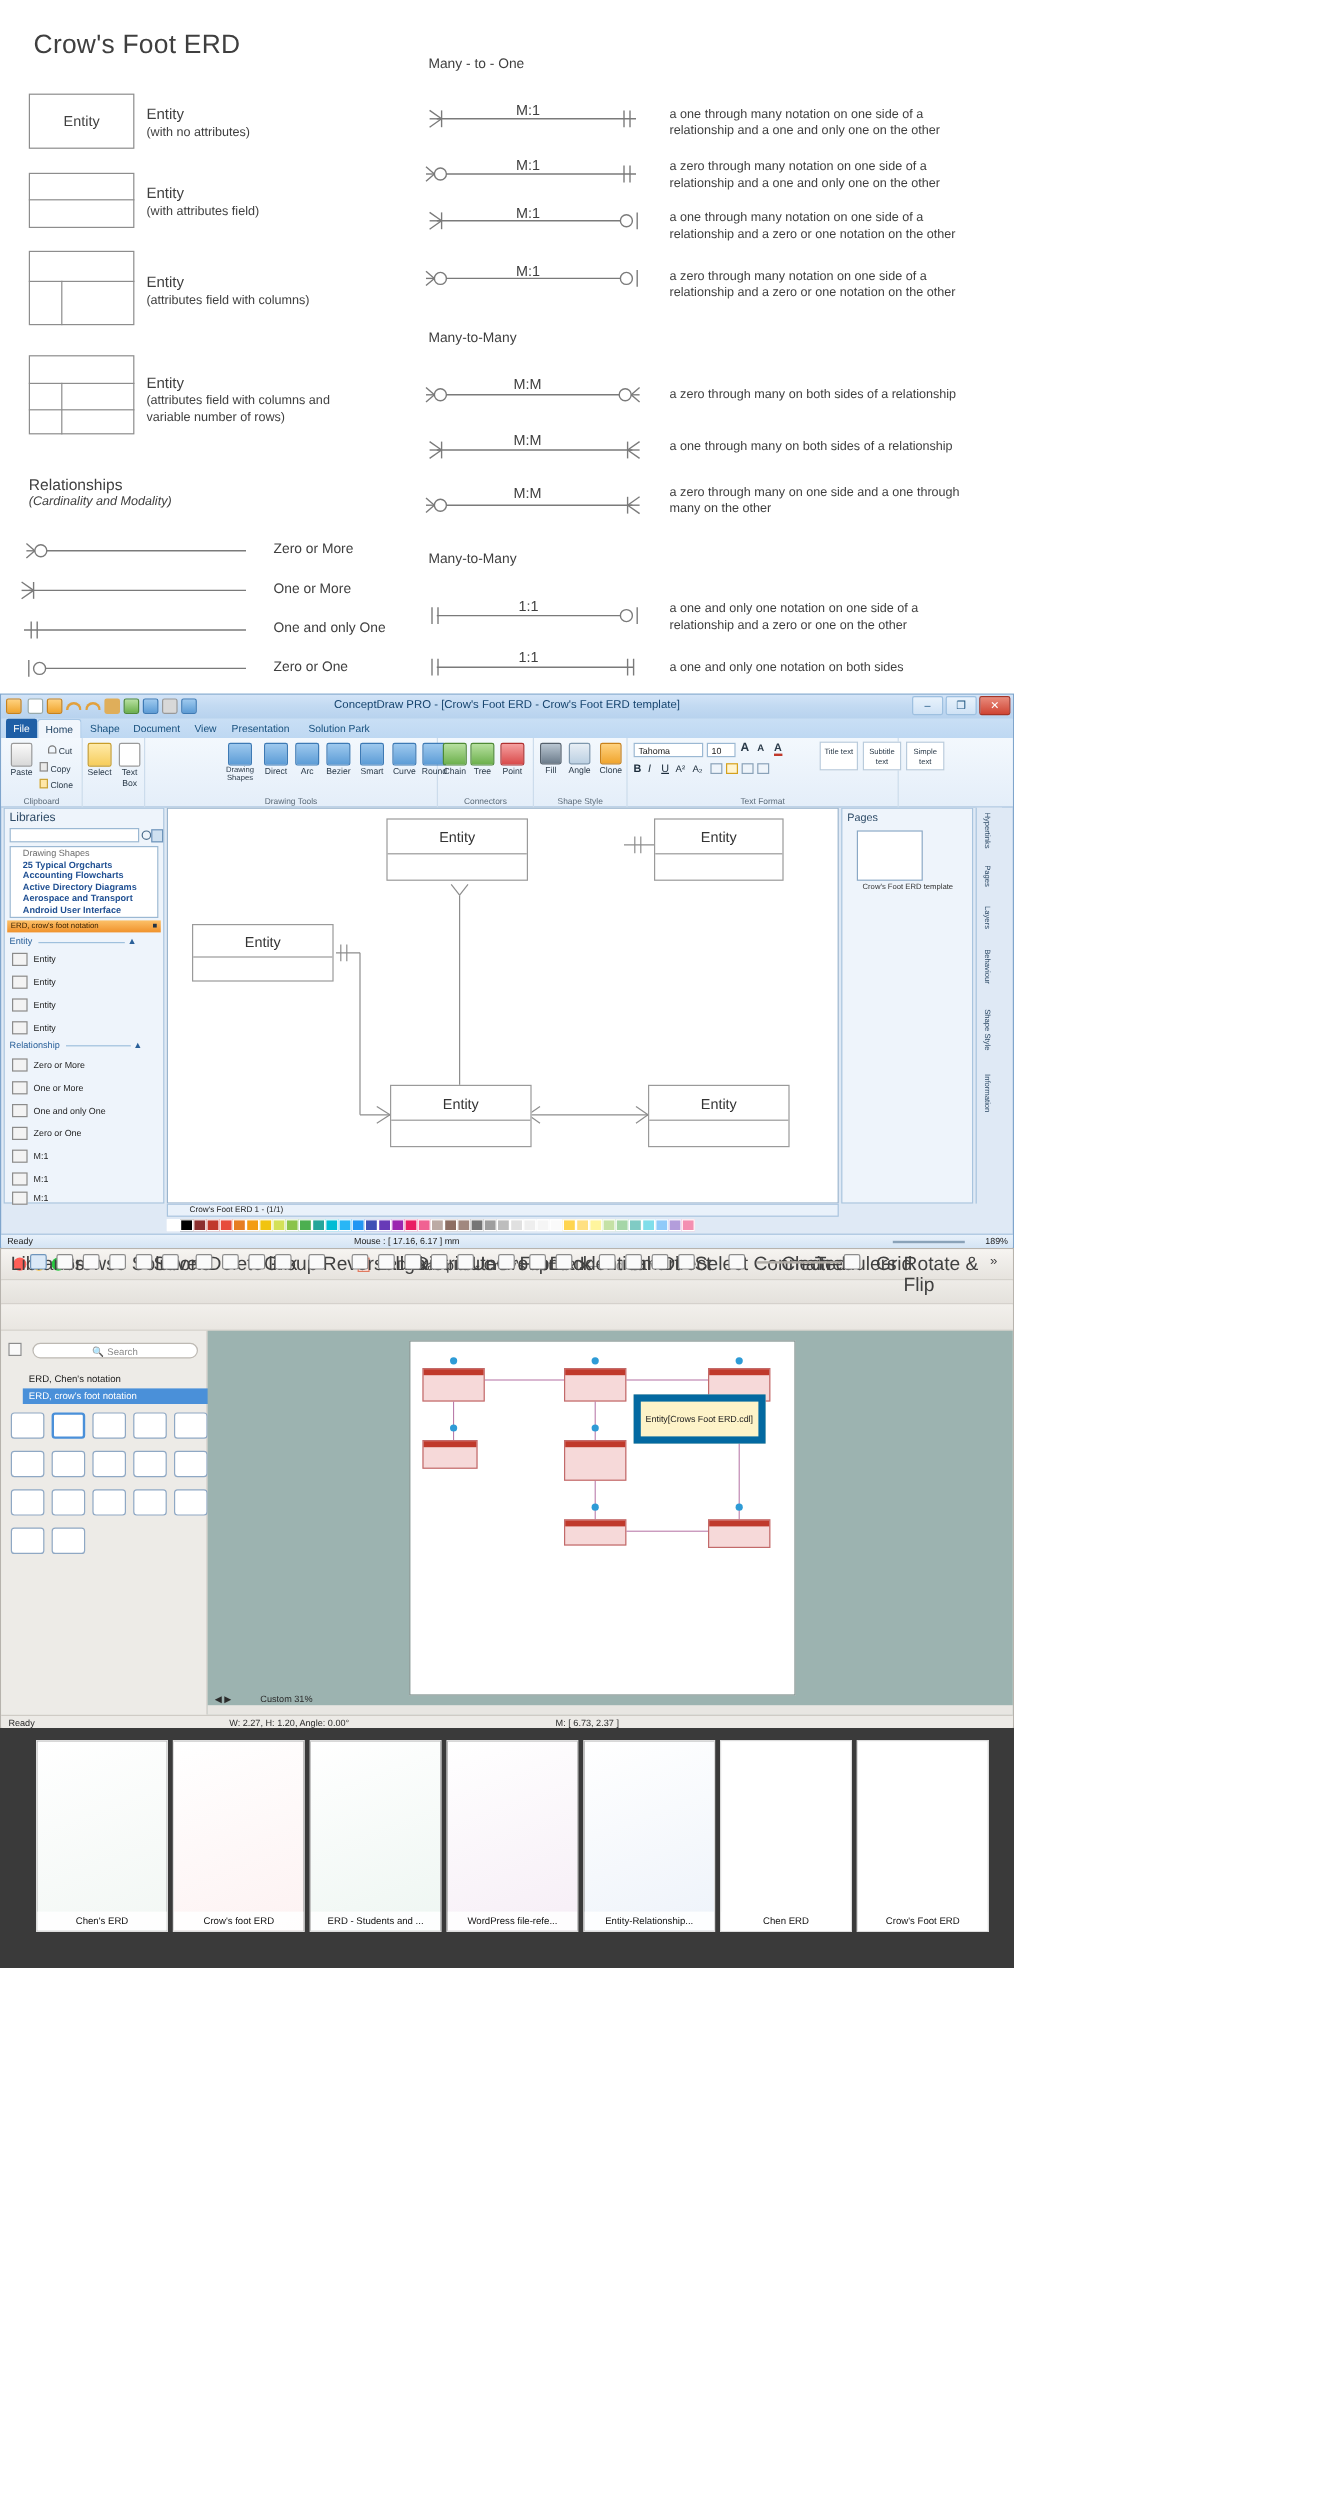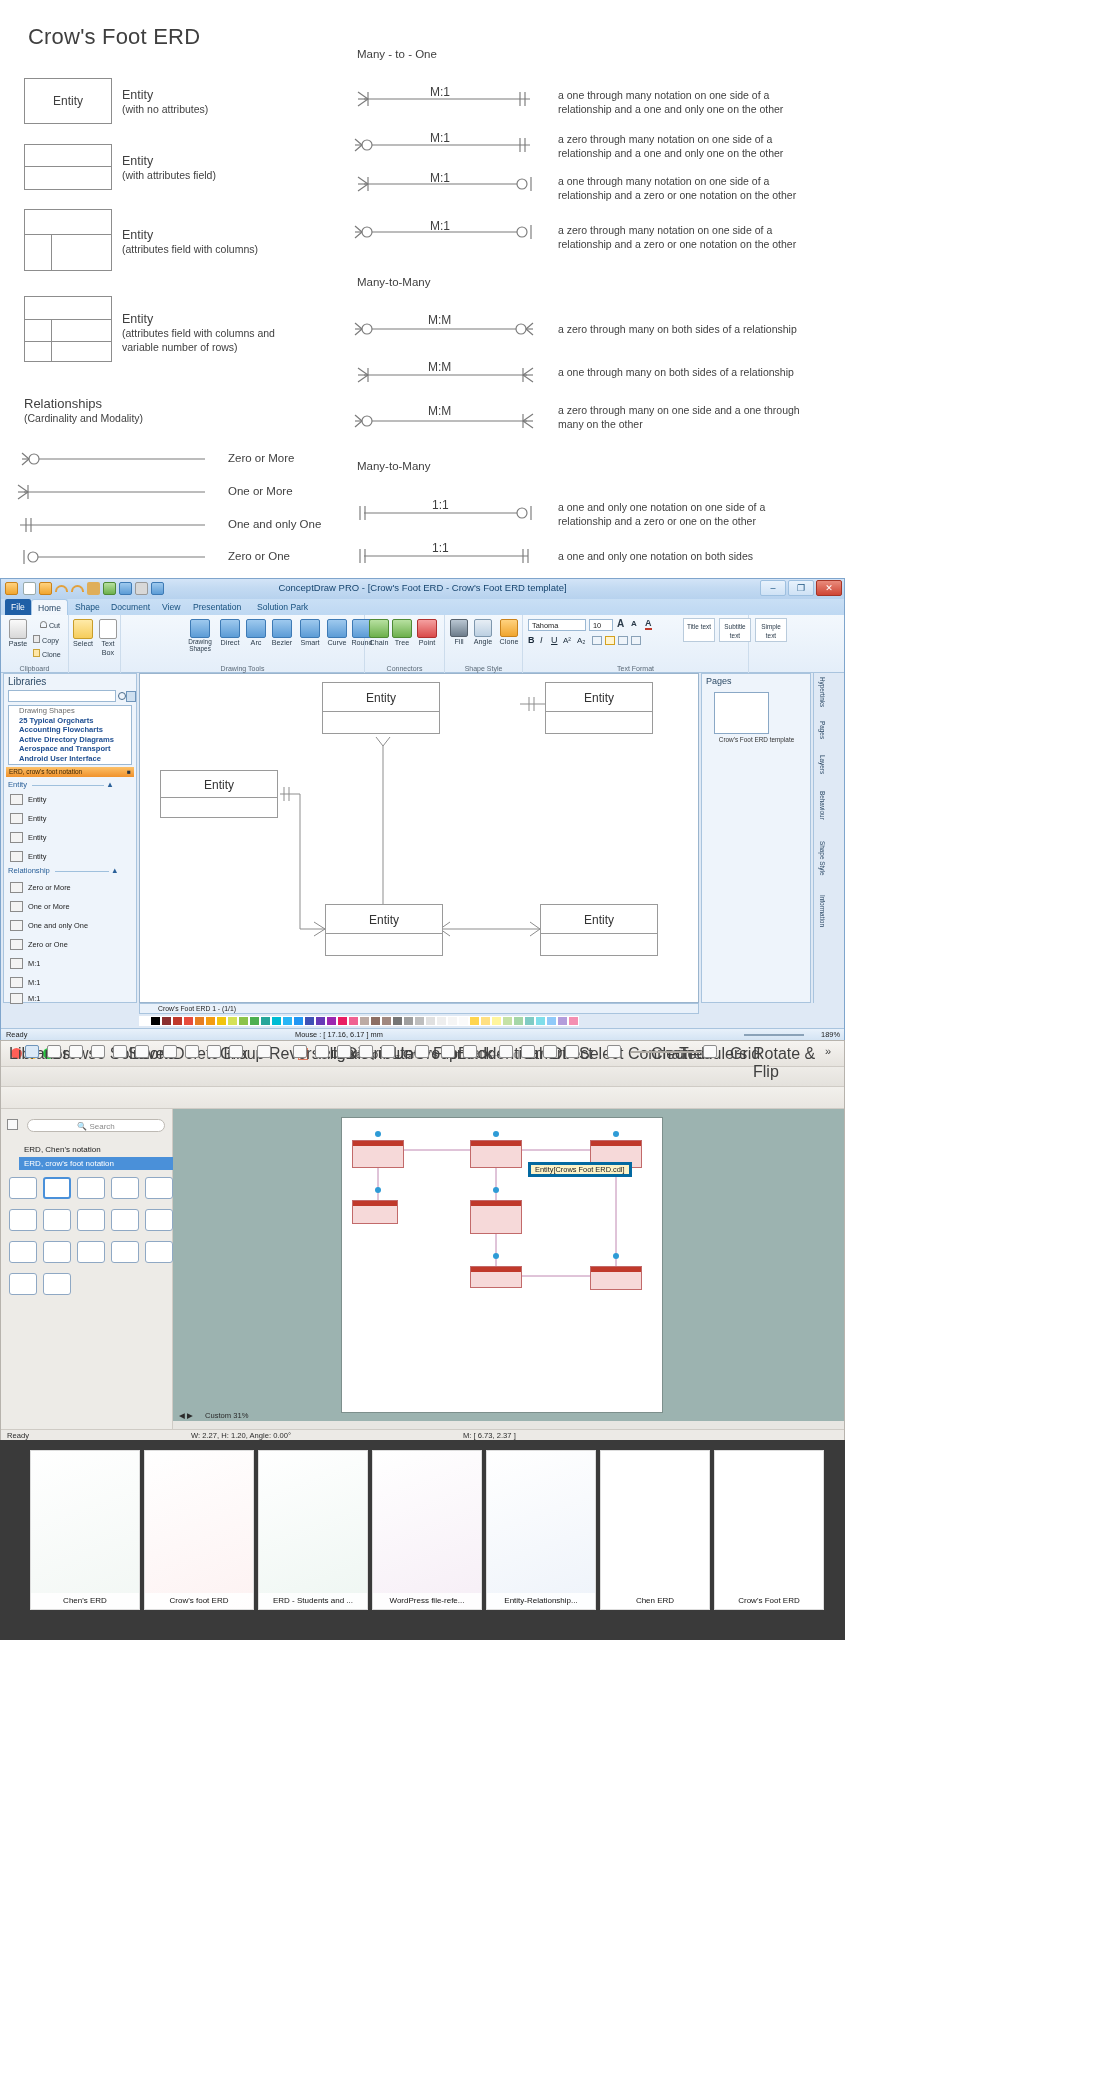--- a/index.html
+++ b/index.html
@@ -97,21 +97,21 @@
      background:linear-gradient(180deg,#f2f0ec,#e9e6e1);border-bottom:1px solid #cfcbc5;}
   .micon{position:absolute;top:4px;width:14px;height:13px;border:1px solid #8d8d8d;border-radius:2px;background:#fafafa;}
   #mac .leftpane{position:absolute;left:0;top:68px;width:172px;height:320px;background:#edebe7;border-right:1px solid #cfcbc5;}
   .msearch{position:absolute;left:26px;top:10px;width:138px;height:13px;border:1px solid #bdb9b3;border-radius:7px;background:#fff;font-size:8px;color:#8a8a8a;line-height:13px;text-align:center;}
   .mrow{position:absolute;left:18px;width:168px;height:13px;font-size:8px;line-height:13px;padding-left:5px;color:#1b1b1b;}
   .mrow.sel{background:#4a90d9;color:#fff;}
   .mshape{position:absolute;width:28px;height:22px;border:1px solid #8fa8c4;border-radius:3px;background:#fff;}
   #mac .docarea{position:absolute;left:172px;top:68px;width:671px;height:320px;background:#9cb3b0;}
   #mac .page{position:absolute;left:168px;top:8px;width:322px;height:296px;background:#fff;border:1px solid #7d8f8c;}
   #mac .statusbar{position:absolute;left:0;top:388px;width:843px;height:12px;background:#eceae6;border-top:1px solid #cfcbc5;font-size:7.6px;color:#2b2b2b;}
-  .tooltipbox{position:absolute;background:#fdf3c8;border:3px solid #0369a1;font-size:7.4px;color:#1b1b1b;padding:0 4px;}
+  .tooltipbox{position:absolute;background:#fdf3c8;border:6px solid #0369a1;font-size:7.4px;color:#1b1b1b;padding:10px 4px;}
   .mini-ent{position:absolute;border:1px solid #c26a6a;background:#f6d9d9;}
   .mini-hdr{position:absolute;width:100%;height:5px;background:#c0392b;}
 
   
   #strip{position:absolute;left:0;top:1440px;width:845px;height:200px;background:#3a3a3a;}
   .thumb{position:absolute;top:10px;width:110px;height:160px;background:#fff;border:1px solid #ddd;overflow:hidden;}
   .thcap{position:absolute;bottom:0;left:0;width:100%;height:16px;background:rgba(255,255,255,.85);
          font-size:8px;color:#111;text-align:center;line-height:16px;}
 </style>
 </head>
@@ -146,21 +146,21 @@
   <div class="hline" style="left:24px;top:319px;width:88px;"></div>
   <div class="hline" style="left:24px;top:341px;width:88px;"></div>
   <div class="vline" style="left:51px;top:319px;height:43px;"></div>
   <div class="ent-label" style="left:122px;top:312px;">
     <span class="ent-title">Entity</span><br>
     <span class="ent-sub" style="white-space:pre-line;">(attributes field with columns and
 variable number of rows)</span>
   </div>
 
   <div class="sect-h" style="left:24px;top:396px;font-size:13px;">Relationships</div>
-  <div class="sect-h" style="left:24px;top:412px;font-size:10.5px;">(Cardinality and Modality)</div>
+  <div class="sect-h" style="left:24px;top:412px;font-size:10.5px;font-style:italic;">(Cardinality and Modality)</div>
 
   <svg class="abs" style="left:0;top:440px;width:340px;height:140px;">
 
     <g class="sym">
         <line x1="28" y1="19" x2="205" y2="19"></line>
       <circle cx="34" cy="19" r="5" fill="#fff"></circle>
       <line x1="22" y1="13" x2="29" y2="19"></line>
         <line x1="22" y1="25" x2="29" y2="19"></line>
         <line x1="22" y1="19" x2="29" y2="19"></line>
       </g>
@@ -801,21 +801,21 @@
   </div>
 
   <div class="statusbar">
     <span style="position:absolute;left:6px;top:1px;">Ready</span>
     <span style="position:absolute;left:190px;top:1px;">W: 2.27,  H: 1.20,  Angle: 0.00°</span>
     <span style="position:absolute;left:462px;top:1px;">M: [ 6.73, 2.37 ]</span>
   </div>
   <div style="position:absolute;left:178px;top:370px;font-size:7.6px;color:#2b2b2b;">
     <span>◀</span>
     <span>▶</span>
-    <span style="margin-left:10px;">Custom 31%</span>
+    <span style="margin-left:22px;">Custom 31%</span>
   </div>
 </div>
 
 <div id="strip">
   <div class="thumb" style="left:30px;background:linear-gradient(160deg,#ffffff,#f2f7f4);">
     <div class="thcap">Chen's ERD</div>
   </div>
   <div class="thumb" style="left:144px;background:linear-gradient(160deg,#ffffff,#fdf2f2);">
     <div class="thcap">Crow's foot ERD</div>
   </div>

